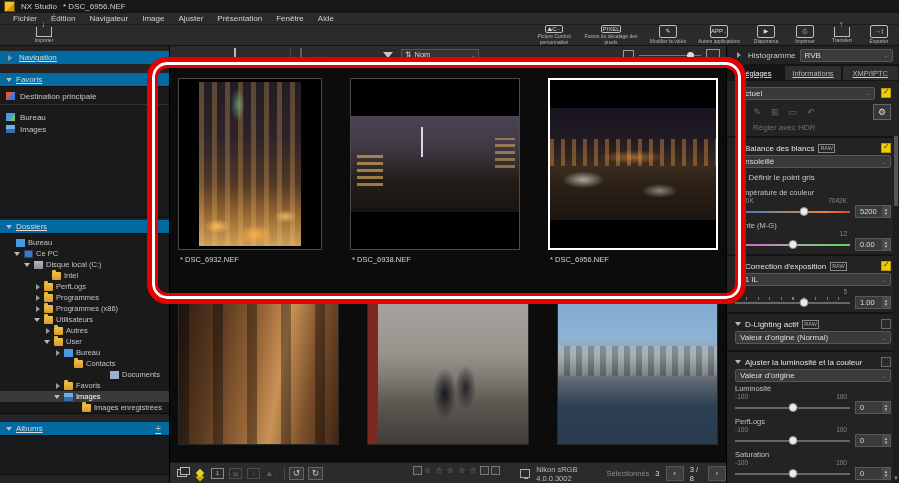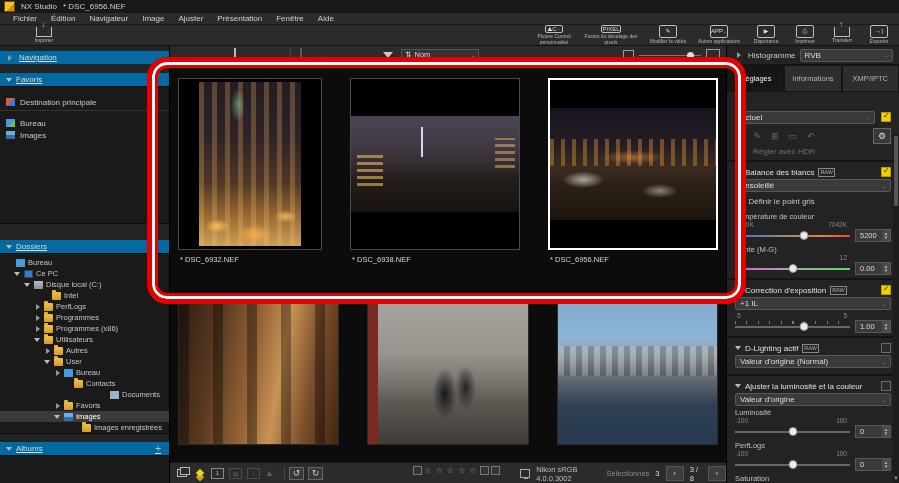--- a/index.html
+++ b/index.html
@@ -124,21 +124,21 @@
   .lblbox{width:7px;height:7px;border:1px solid #777;background:#333;}
   #bb-right{position:absolute;left:350px;top:0;height:21px;display:flex;align-items:center;gap:6px;}
   .monitor{width:10px;height:7px;border:1px solid #aaa;position:relative;}
   .monitor::after{content:"";position:absolute;left:3px;bottom:-2px;width:4px;height:2px;background:#aaa;}
   .navbtn{width:20px;height:13px;background:#3e3e3e;border:1px solid #565656;display:flex;align-items:center;justify-content:center;font-size:8px;color:#ccc;}
   
   #rpanel{left:726px;top:46px;width:173px;height:437px;background:#232323;border-left:1px solid #000;box-sizing:border-box;font-size:8px;}
   #rhead{height:18px;display:flex;align-items:center;gap:4px;padding-left:8px;border-bottom:1px solid #141414;}
   .rsel{height:13px;background:#3a3a3a;border:1px solid #585858;border-radius:2px;display:flex;align-items:center;padding:0 4px;color:#ddd;box-sizing:border-box;}
   .rsel .chev{margin-left:auto;color:#999;}
-  #rtabs{height:27px;display:flex;}
+  #rtabs{height:16px;display:flex;text-decoration:underline;}
   .rtab{flex:1;display:flex;align-items:center;justify-content:center;background:#2e2e2e;border:1px solid #141414;color:#b5b5b5;font-size:7.5px;}
   .rtab.active{background:#161616;color:#eee;border-bottom-color:#161616;}
   .rrow{display:flex;align-items:center;padding:0 8px;}
   .chk{width:10px;height:10px;border:1px solid #6a6a6a;background:#2a2a2a;box-sizing:border-box;flex:none;position:relative;}
   .chk.on{background:#f0d000;border-color:#b89a00;}
   .chk.on::after{content:"✓";position:absolute;left:1px;top:-2px;font-size:8px;color:#3a3000;}
   .ditch{color:#6a6a6a;font-size:9px;margin-right:10px;}
   .gearbox{width:16px;height:14px;border:1px solid #666;background:#383838;display:flex;align-items:center;justify-content:center;color:#ddd;font-size:9px;margin-left:auto;}
   .sechead2{display:flex;align-items:center;gap:4px;padding:0 8px;height:14px;color:#e0e0e0;font-size:8px;}
   .badge{font-size:5.5px;border:1px solid #8a8a8a;color:#b0b0b0;padding:0 1px;line-height:7px;}
@@ -227,36 +227,36 @@
 
   <div class="abs" id="sidebar">
     <div class="sechead" style="margin-top:5px">
       <span class="tri-r"></span>
       <span>Navigation</span>
     </div>
     <div class="sechead" style="margin-top:9px">
       <span class="tri-d"></span>
       <span>Favoris</span>
     </div>
-    <div class="panel" style="height:127px;padding-top:9px">
+    <div class="panel" style="height:127px;padding-top:3px">
       <div class="favitem">
         <span class="fic ic-dest"></span>
         <span>Destination principale</span>
       </div>
       <div class="sep"></div>
       <div class="favitem" style="margin-top:6px">
         <span class="fic ic-desk"></span>
         <span>Bureau</span>
       </div>
       <div class="favitem">
         <span class="fic ic-pics"></span>
         <span>Images</span>
       </div>
     </div>
-    <div class="sechead" style="margin-top:16px">
+    <div class="sechead" style="margin-top:2px">
       <span class="tri-d"></span>
       <span>Dossiers</span>
     </div>
     <div class="panel" style="height:176px;padding-top:3px;overflow:hidden">
       <div class="trow" style="padding-left:6px">
         <span class="tw"></span>
           <span class="ticn ic-bluesq"></span>
         <span>Bureau</span>
       </div>
       <div class="trow" style="padding-left:14px">
@@ -472,21 +472,21 @@
       <div class="rsel" style="width:96px;margin-left:auto;margin-right:6px">
         <span>RVB</span>
           <span class="chev">⌄</span>
       </div>
     </div>
     <div id="rtabs">
       <div class="rtab active">Réglages</div>
       <div class="rtab">Informations</div>
       <div class="rtab">XMP/IPTC</div>
     </div>
-    <div class="rrow" style="height:20px;gap:6px;margin-top:15px">
+    <div class="rrow" style="height:20px;gap:6px;margin-top:2px">
       <div class="rsel" style="flex:1">
         <span>Actuel</span>
           <span class="chev">⌄</span>
       </div>
       <span class="chk on"></span>
     </div>
     <div class="rrow" style="height:18px">
       <span class="ditch">▣</span>
       <span class="ditch">✎</span>
       <span class="ditch">⊞</span>

